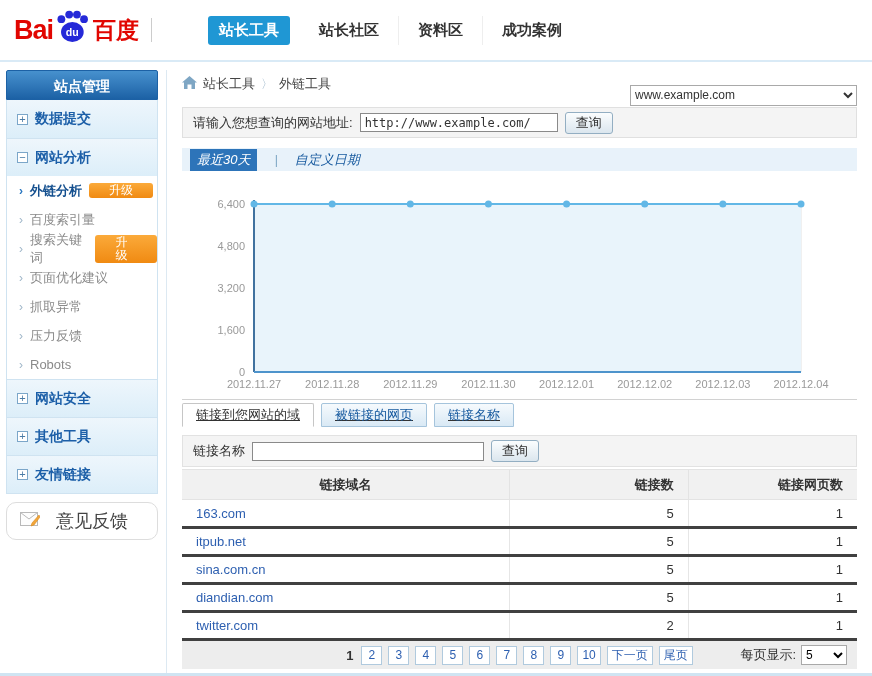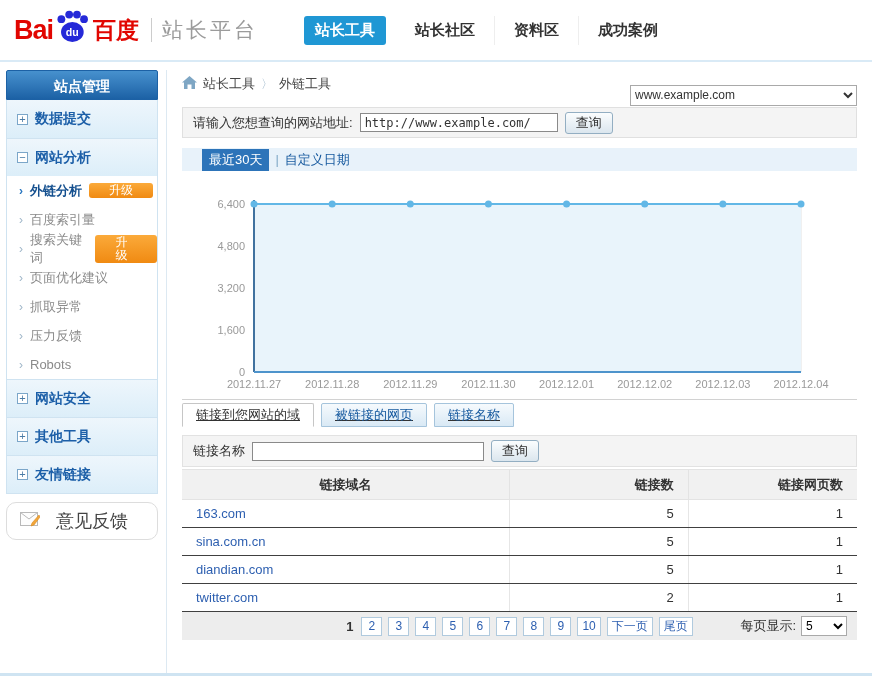--- a/index.html
+++ b/index.html
@@ -53,22 +53,22 @@
 
   
   .bar { background:#f4f4f4; border:1px solid #e0e0e0; display:flex; align-items:center; gap:7px; padding-left:10px; }
   .query-bar { margin-top:9px; height:31px; font-size:13px; }
   .q-input { width:198px; height:19px; border:1px solid #8a8a8a; padding:0 4px; font-family:"DejaVu Sans Mono",monospace;
     font-size:12px; color:#333; background:#fff; }
   .btn { height:22px; padding:0 10px; font-size:13px; color:#333; border:1px solid #93aec2; border-radius:3px;
     background:linear-gradient(#fbfdfe,#dbe6ee); cursor:pointer; font-family:"Liberation Sans",sans-serif; }
 
   
-  .date-bar { margin-top:10px; background:#e8f2fa; height:23px; display:flex; align-items:center; gap:6px;
-    padding-left:20px; font-size:13px; }
+  .date-bar { margin-top:10px; background:#e8f2fa; height:23px; display:flex; align-items:center; gap:17px;
+    padding-left:8px; font-size:13px;font-style:italic; }
   .date-active { background:#2d74b9; color:#fff; padding:2px 7px; cursor:pointer; }
   .date-sep { color:#7fa8c6; }
   .date-custom { color:#16599e; cursor:pointer; }
 
   
   .chart-wrap { margin-top:17px; height:205px; position:relative; }
 
   
   .hr { margin-top:6px; border-top:1px solid #d2d2d2; }
   .tabs-row { margin-top:3px; display:flex; gap:7px; height:24px;text-decoration:underline; }
@@ -77,21 +77,21 @@
   .tab.inactive { background:linear-gradient(#f6fafd,#d9e9f5); border:1px solid #a5c4dc; color:#16599e; }
 
   
   .link-search { margin-top:8px; height:32px; font-size:13px; border:1px solid #e2e2e2; }
   .ls-input { width:232px; height:19px; border:1px solid #8a8a8a; padding:0 4px; font-size:12px; background:#fff; }
 
   
   table { width:100%; border-collapse:collapse; margin-top:2px; font-size:13px; }
   th { background:#f1f1f1; height:30px; font-weight:bold; color:#333; border:1px solid #e3e3e3; border-left:none; }
   th:last-child, td:last-child { border-right:none; }
-  td { height:28px; border-bottom:1px solid #404040; border-right:1px solid #e6e6e6; }
+  td { height:28px; border-bottom:3px solid #404040; border-right:1px solid #e6e6e6; }
   th.c0 { width:48.5%; text-align:center; }
   th.c1 { width:26.5%; text-align:right; padding-right:14px; }
   th.c2 { width:25%; text-align:right; padding-right:14px; }
   td.c0 { text-align:left; padding-left:14px; }
   td.c0 a { color:#2d5fb0; text-decoration:none; cursor:pointer; }
   td.c1, td.c2 { text-align:right; padding-right:14px; color:#333; }
 
   
   .pager { background:#ededed; height:28px; display:flex; align-items:center; padding:0 10px; font-size:12px; position:relative; }
   .pages { position:absolute; left:0; right:0; display:flex; justify-content:center; align-items:center; gap:6px; }
@@ -114,21 +114,20 @@
         <circle cx="20" cy="26" r="11" fill="#2529d8"></circle>
         <circle cx="42" cy="13" r="11" fill="#2529d8"></circle>
         <circle cx="64" cy="13" r="11" fill="#2529d8"></circle>
         <circle cx="84" cy="26" r="11" fill="#2529d8"></circle>
         <ellipse cx="51" cy="62" rx="32" ry="28" fill="#2529d8"></ellipse>
         <text x="51" y="72" text-anchor="middle" fill="#fff" font-size="30" font-weight="bold" font-family="Liberation Sans, sans-serif">du</text>
       </svg>
     </span>
     <span class="logo-cn">百度</span>
     <span class="logo-div"></span>
-    <span class="logo-prod">站长平台</span>
   </div>
   <div class="nav">
     <span class="nav-item active">站长工具</span>
     <span class="nav-item">站长社区</span>
     <span class="nav-item">资料区</span>
     <span class="nav-item">成功案例</span>
   </div>
 </div>
 
 <div class="page">
@@ -288,20 +287,25 @@
           <th class="c2">链接网页数</th>
         </tr>
       </thead>
       <tbody id="tbody">
           <tr>
             <td class="c0"><a>163.com</a></td>
             <td class="c1">5</td>
             <td class="c2">1</td>
           </tr>
           <tr>
+            <td class="c0"><a>itpub.net</a></td>
+            <td class="c1">5</td>
+            <td class="c2">1</td>
+          </tr>
+          <tr>
             <td class="c0"><a>sina.com.cn</a></td>
             <td class="c1">5</td>
             <td class="c2">1</td>
           </tr>
           <tr>
             <td class="c0"><a>diandian.com</a></td>
             <td class="c1">5</td>
             <td class="c2">1</td>
           </tr>
           <tr>

